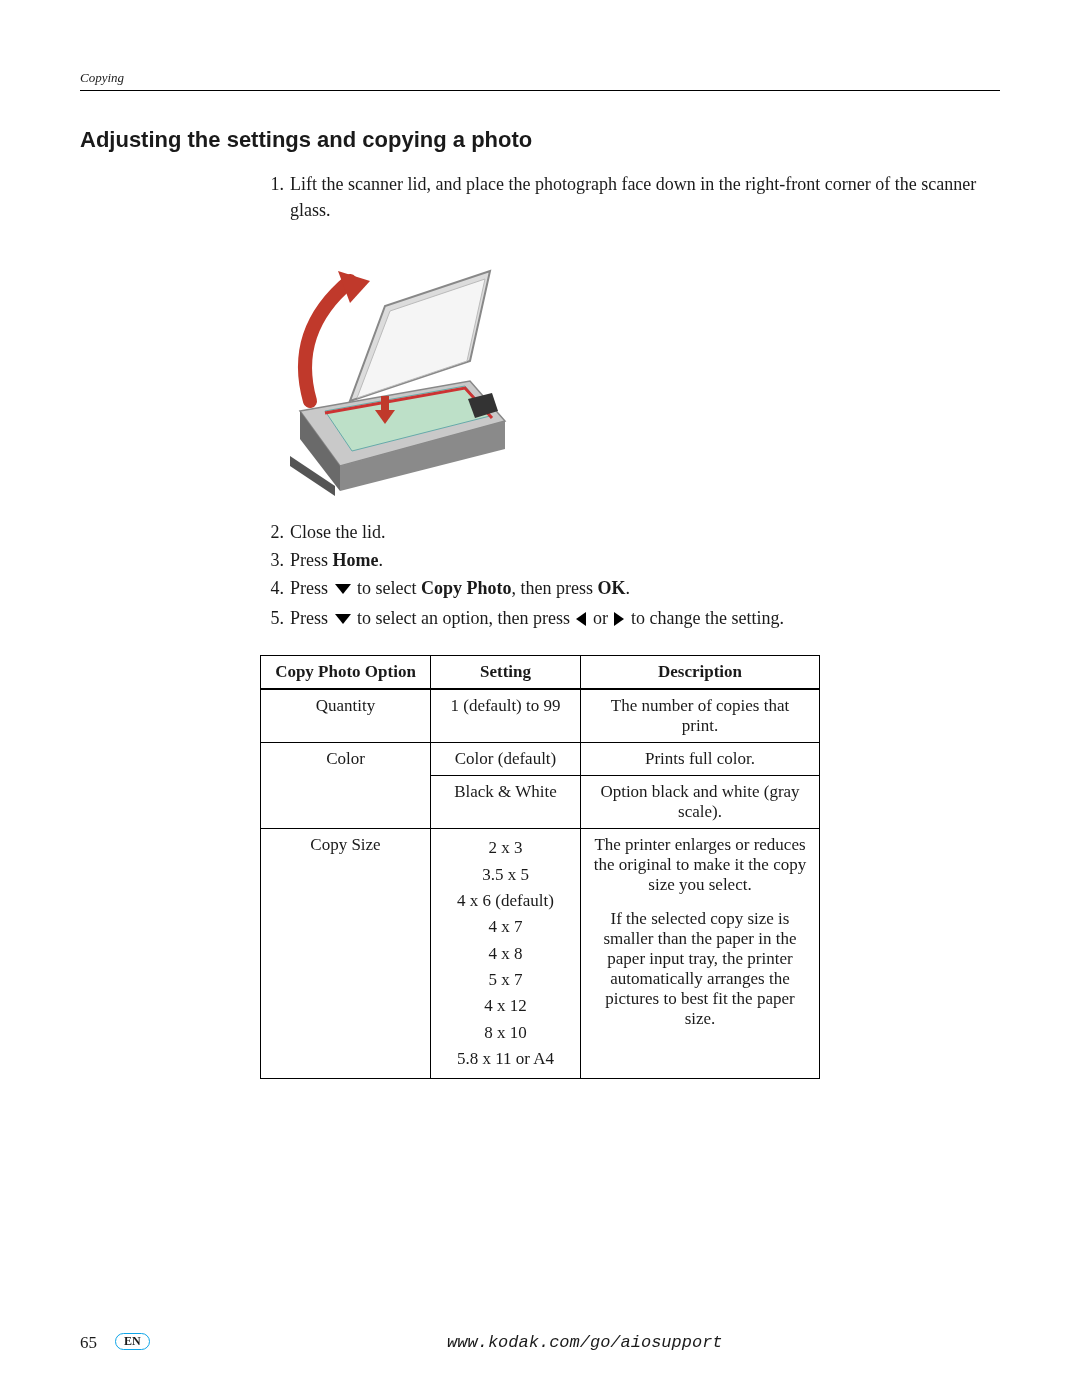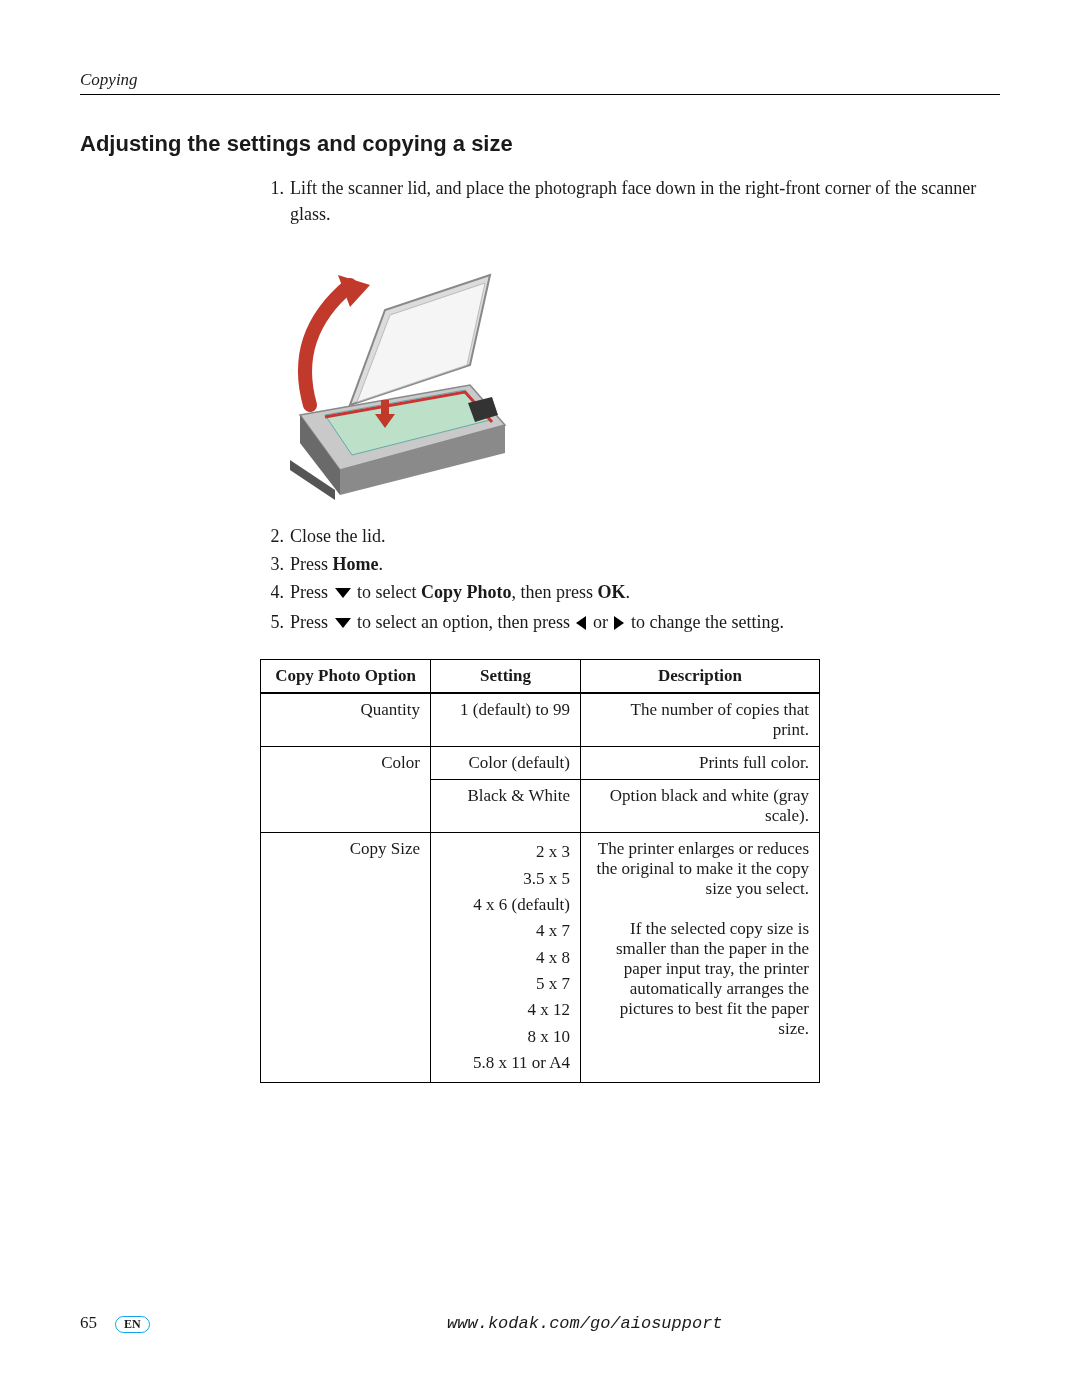--- a/index.html
+++ b/index.html
@@ -8,21 +8,21 @@
     font-size: 18px;
     color: #1a1a1a;
     background: #fff;
     width: 1080px;
     height: 1397px;
     position: relative;
     padding: 70px 80px 40px 80px;
   }
   .section-header {
     font-style: italic;
-    font-size: 17px;
+    font-size: 13px;
     border-bottom: 1px solid #000;
     padding-bottom: 4px;
     margin-bottom: 36px;
   }
   .heading {
     font-weight: bold;
     font-size: 22px;
     margin-bottom: 18px;
     font-family: Arial, Helvetica, sans-serif;
   }
@@ -56,55 +56,55 @@
   table.options {
     border-collapse: collapse;
     margin: 22px 0 0 180px;
     width: 560px;
     font-size: 17px;
     border-radius: 27px;
   }
   table.options th, table.options td {
     border: 1px solid #000;
     padding: 6px 10px;
-    text-align: right;
+    text-align: center;
     vertical-align: top;
   }
   table.options th {
     font-weight: bold;
     text-align: center;
     border-bottom: 2.5px solid #000;
   }
   .size-list div { line-height: 1.55; }
   .footer {
     position: absolute;
-    bottom: 64px;
+    bottom: 44px;
     left: 80px;
     right: 80px;
     display: flex;
-    align-items: flex-end;
+    align-items: flex-start;
     font-size: 17px;
   }
   .page-num { margin-right: 18px; }
   .lang-badge {
     border: 1px solid #0ea5e9;
     border-radius: 12px;
     padding: 0 8px;
     font-size: 12px;
     font-weight: bold;
     margin-right: 140px;
   }
   .footer-url { font-style: italic; flex: 1; text-align: center; margin-left:-120px;font-family:Liberation Mono, monospace;}
 </style>
 </head>
 <body>
 
 <div class="section-header">Copying</div>
 
-<div class="heading">Adjusting the settings and copying a size</div>
+<div class="heading">Adjusting the settings and copying a photo</div>
 
 <ol class="step-list">
   <li class="step">
     <span class="step-num">1.</span>
     <span class="step-text">Lift the scanner lid, and place the photograph face down in the right-front corner of the scanner glass.</span>
   </li>
 </ol>
 
 <div class="illustration">
   <svg viewBox="0 0 260 260" width="260" height="260">
@@ -203,21 +203,21 @@
           <div>4 x 6 (default)</div>
           <div>4 x 7</div>
           <div>4 x 8</div>
           <div>5 x 7</div>
           <div>4 x 12</div>
           <div>8 x 10</div>
           <div>5.8 x 11 or A4</div>
         </div>
       </td>
       <td>
-        <div style="margin-bottom:20px;">The printer enlarges or reduces the original to make it the copy size you select.</div>
+        <div style="margin-bottom:14px;">The printer enlarges or reduces the original to make it the copy size you select.</div>
         <div>If the selected copy size is smaller than the paper in the paper input tray, the printer automatically arranges the pictures to best fit the paper size.</div>
       </td>
     </tr>
   </tbody>
 </table>
 
 <div class="footer">
   <span class="page-num">65</span>
   <span class="lang-badge">EN</span>
   <span class="footer-url">www.kodak.com/go/aiosupport</span>

